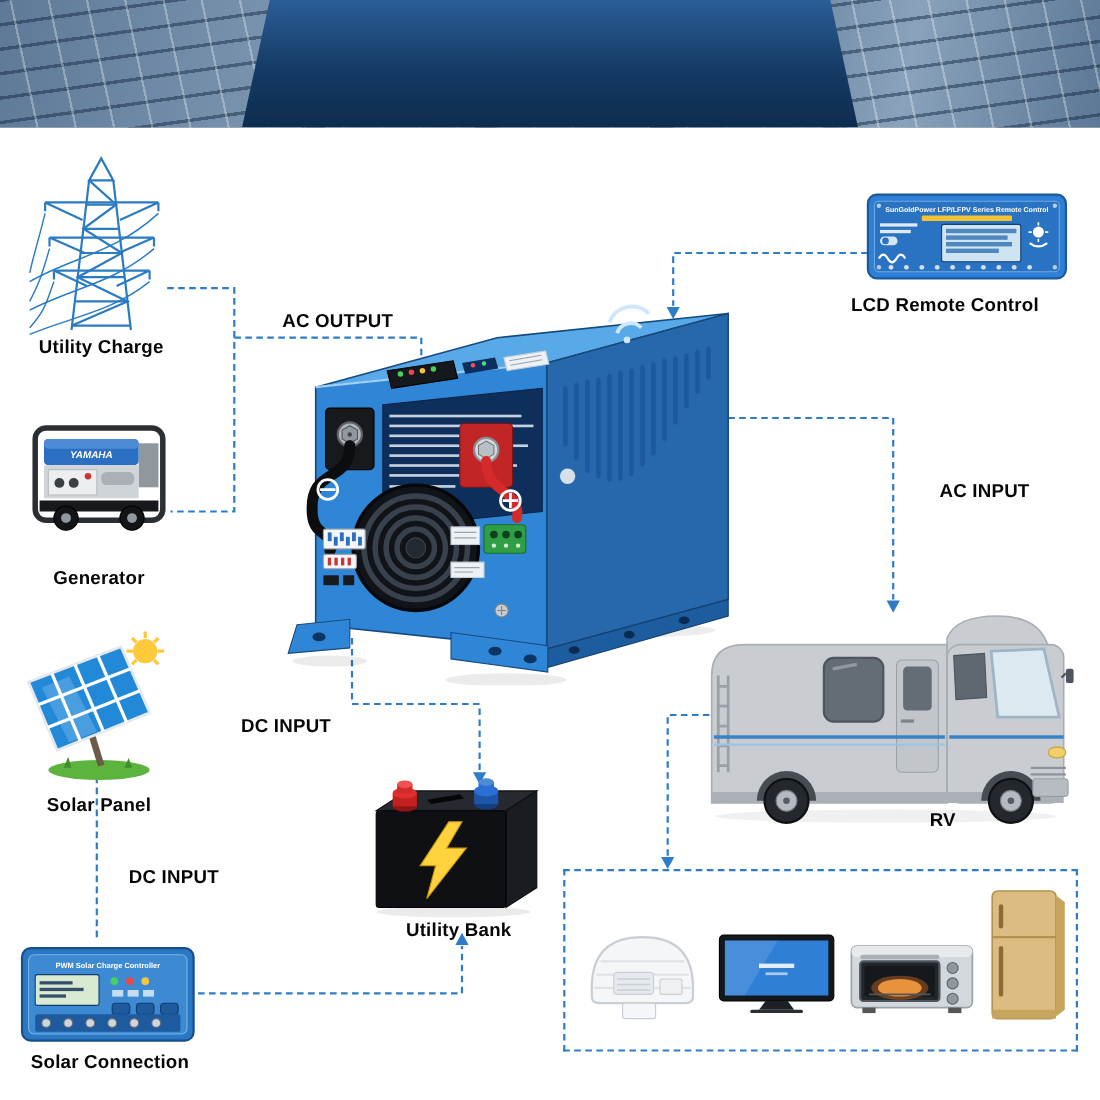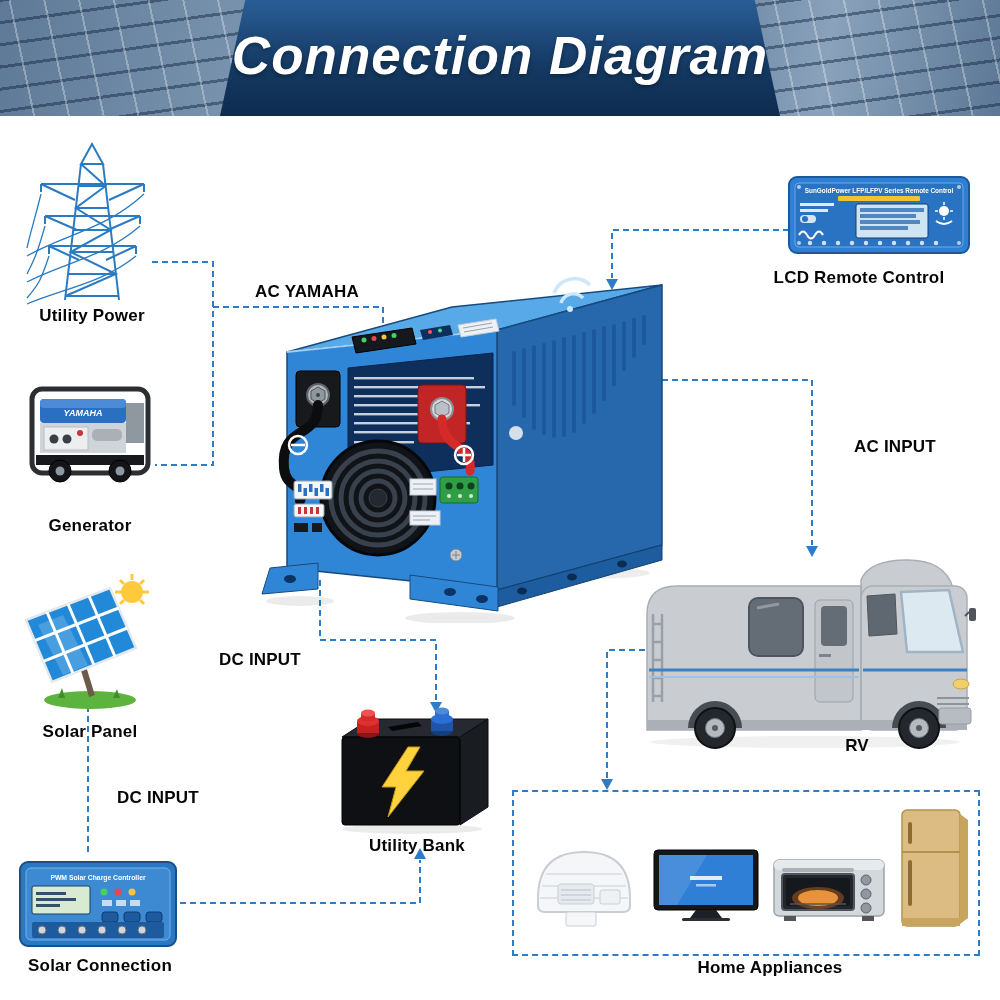--- a/index.html
+++ b/index.html
@@ -37,21 +37,20 @@
   .appl{ position:absolute; }
 </style>
 </head>
 <body>
 
 <div class="stage">
 
   <header class="banner">
     <div class="field"></div>
     <div class="band"></div>
-    <h1>Connection Diagram</h1>
   </header>
 
   <svg class="wires" width="1000" height="1000" viewBox="0 0 1000 1000">
     <path d="M152,262 H213 V465 H155"></path>
     <path d="M213,307 H383 V330"></path>
     <polygon points="377,331 389,331 383,342"></polygon>
     <path d="M789,230 H612 V278"></path>
     <polygon points="606,279 618,279 612,290"></polygon>
     <path d="M662,380 H812 V545"></path>
     <polygon points="806,546 818,546 812,557"></polygon>
@@ -78,21 +77,21 @@
       <g stroke="#2b7bc2" stroke-width="1.3" fill="none">
         <path d="M16,56 C8,88 6,92 2,110"></path>
         <path d="M20,88 C12,116 10,120 2,136"></path>
         <path d="M24,118 C16,142 14,146 2,160"></path>
         <path d="M119,56 C80,92 40,96 2,118"></path>
         <path d="M115,88 C78,120 40,124 2,144"></path>
         <path d="M111,118 C76,146 40,150 2,166"></path>
       </g>
     </svg>
   </figure>
-  <div class="lbl" style="left:17px;top:306px;width:150px">Utility Power</div>
+  <div class="lbl" style="left:17px;top:306px;width:150px">Utility Charge</div>
 
   <figure class="node" style="left:22px;top:383px;margin:0">
     <svg width="135" height="102" viewBox="0 0 135 102">
       <rect x="10" y="6" width="116" height="84" rx="10" fill="none" stroke="#2b2f33" stroke-width="5"></rect>
       <rect x="104" y="20" width="18" height="40" fill="#8f979f"></rect>
       <rect x="18" y="16" width="86" height="24" rx="4" fill="#2b6fc2"></rect>
       <rect x="18" y="16" width="86" height="9" rx="4" fill="#4d8bd6"></rect>
       <text x="61" y="33" text-anchor="middle" font-size="9" font-weight="bold" font-style="italic" fill="#ffffff">YAMAHA</text>
       <rect x="18" y="40" width="86" height="30" fill="#cfd4d9"></rect>
       <rect x="22" y="44" width="44" height="23" fill="#eceef0" stroke="#b8bdc2"></rect>
@@ -104,21 +103,21 @@
       <g>
         <circle cx="38" cy="88" r="11" fill="#121417" stroke="#000"></circle>
           <circle cx="38" cy="88" r="4.5" fill="#8f979f"></circle>
         <circle cx="98" cy="88" r="11" fill="#121417" stroke="#000"></circle>
           <circle cx="98" cy="88" r="4.5" fill="#8f979f"></circle>
       </g>
     </svg>
   </figure>
   <div class="lbl" style="left:30px;top:516px;width:120px">Generator</div>
 
-  <div class="lbl" style="left:252px;top:282px;width:110px">AC YAMAHA</div>
+  <div class="lbl" style="left:252px;top:282px;width:110px">AC OUTPUT</div>
   <div class="lbl" style="left:210px;top:650px;width:100px">DC INPUT</div>
   <div class="lbl" style="left:108px;top:788px;width:100px">DC INPUT</div>
   <div class="lbl" style="left:835px;top:437px;width:120px">AC INPUT</div>
 
   <figure class="node" style="left:18px;top:570px;margin:0">
     <svg width="140" height="142" viewBox="0 0 140 142">
       <g>
         <circle cx="114" cy="22" r="11" fill="#ffc93c"></circle>
         <g stroke="#ffc93c" stroke-width="3">
           <path d="M114,4 V10 M97,22 H103 M125,22 H131 M102,10 L106,14 M126,10 L122,14 M102,34 L106,30 M126,34 L122,30"></path>
@@ -534,15 +533,14 @@
       <svg width="78" height="126" viewBox="0 0 78 126">
         <rect x="6" y="4" width="58" height="116" rx="5" fill="#dcbc82" stroke="#b3924f" stroke-width="1.5"></rect>
         <polygon points="64,8 72,14 72,112 64,118" fill="#c7a55f"></polygon>
         <line x1="6" y1="46" x2="64" y2="46" stroke="#b3924f" stroke-width="2"></line>
         <rect x="12" y="16" width="4" height="22" rx="2" fill="#8a6b33"></rect>
         <rect x="12" y="54" width="4" height="46" rx="2" fill="#8a6b33"></rect>
         <rect x="6" y="112" width="58" height="8" fill="#c7a55f"></rect>
       </svg>
     </figure>
   </div>
-  <div class="lbl" style="left:670px;top:958px;width:200px">Home Appliances</div>
 
 </div>
 
 </body></html>

